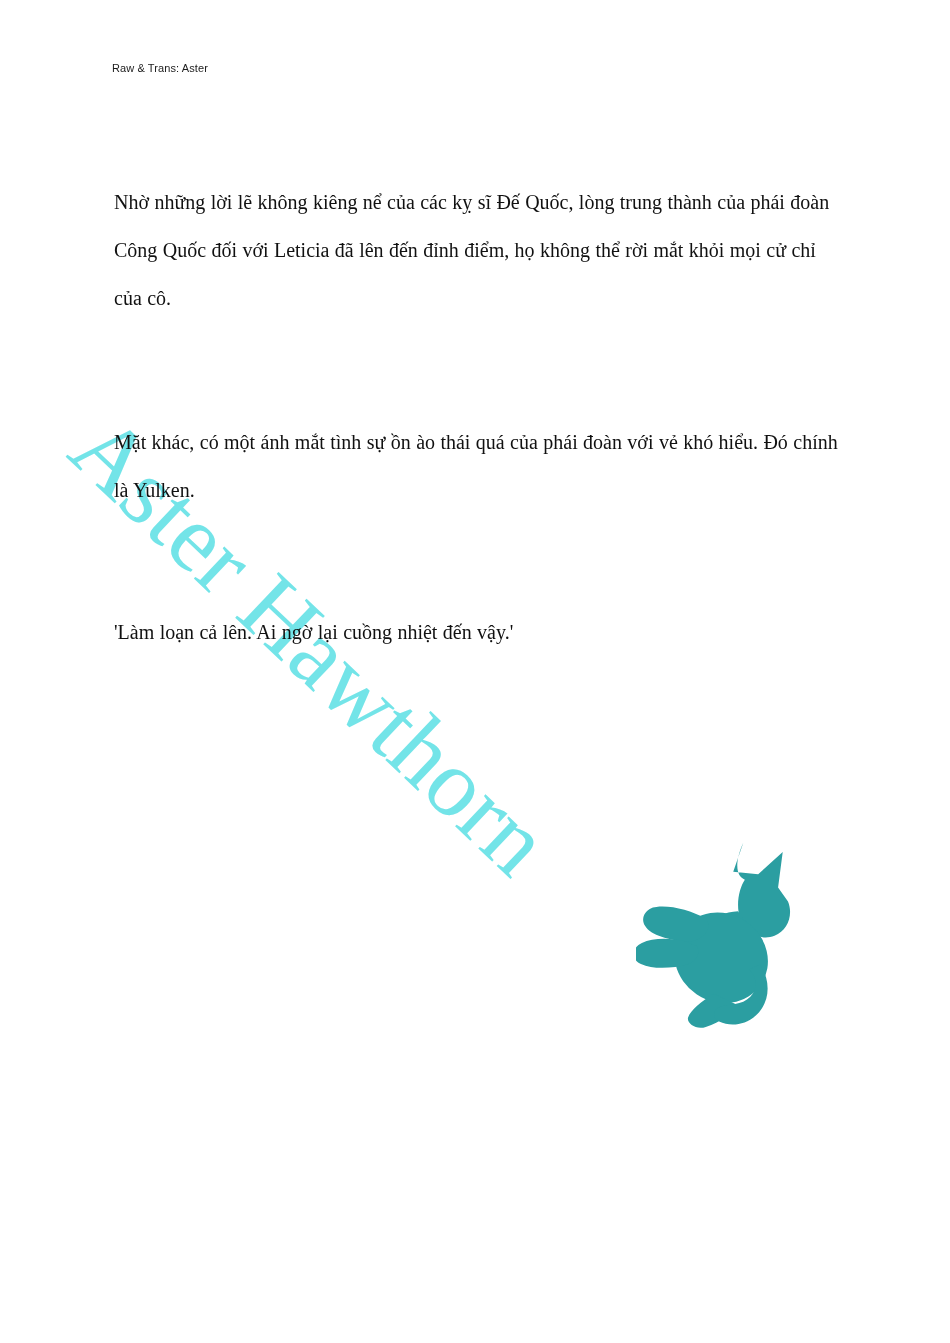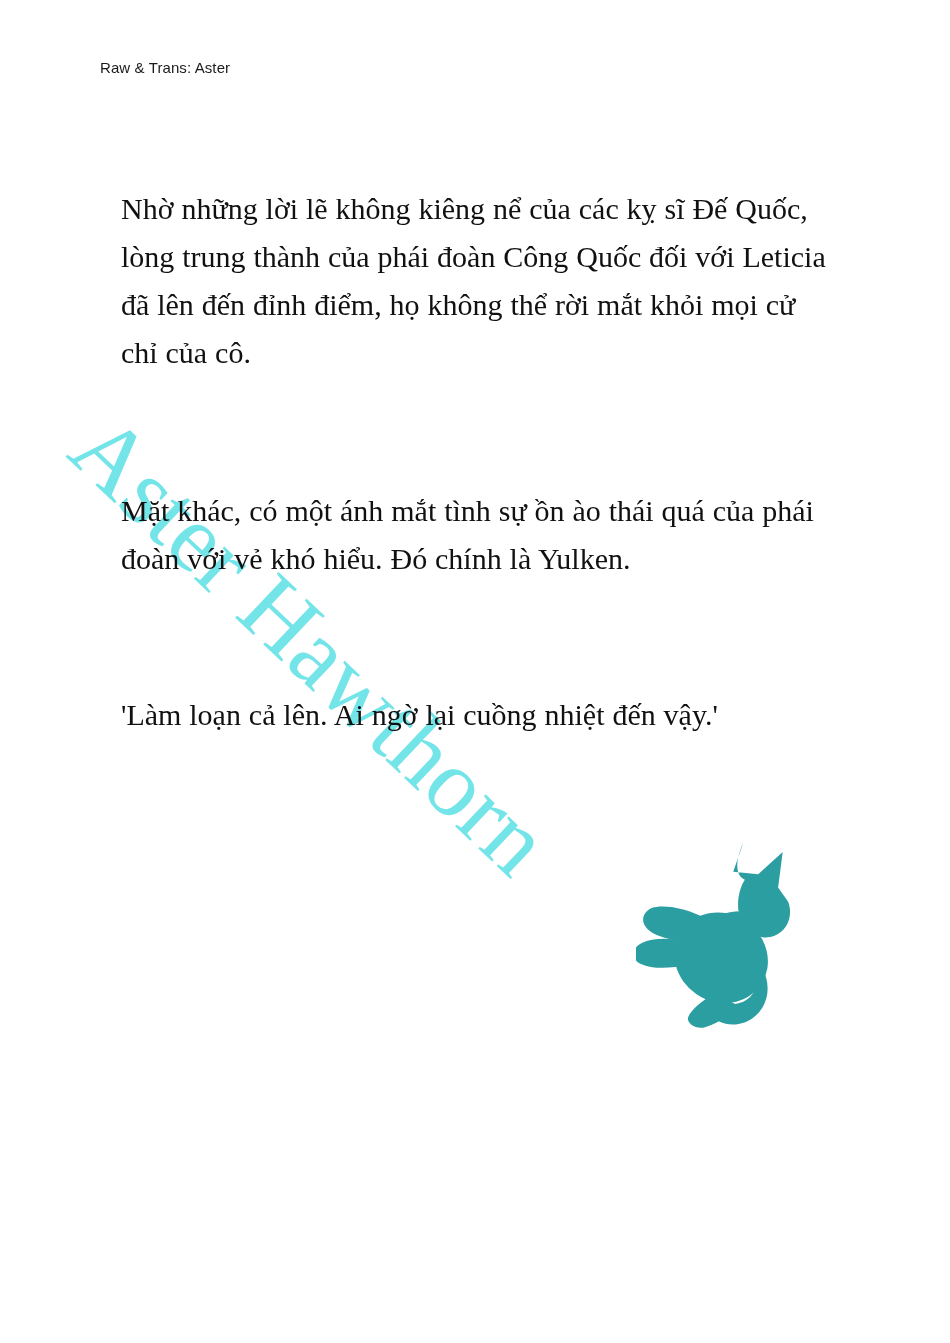--- a/index.html
+++ b/index.html
@@ -13,24 +13,24 @@
     width: 950px;
     height: 1343px;
     background: #ffffff;
     overflow: hidden;
     font-family: "Liberation Serif", "DejaVu Serif", serif;
   }
 
   
   .page-header {
     position: absolute;
-    left: 100px;
+    left: 112px;
     top: 58px;
     font-family: "Liberation Sans", "DejaVu Sans", sans-serif;
-    font-size: 15px;
+    font-size: 11px;
     line-height: 20px;
     color: #1b1b1b;
     letter-spacing: 0.1px;
     white-space: nowrap;
   }
 
   
   .watermark-layer {
     position: absolute;
     left: 0;
@@ -71,24 +71,24 @@
   
   .content {
     position: absolute;
     left: 114px;
     top: 178px;
     width: 730px;
     z-index: 2;
   }
 
   .para {
-    font-size: 30px;
+    font-size: 20px;
     line-height: 48px;
     color: #111111;
-    margin: 7px;
+    margin: 0;
     text-align: left;
     word-spacing: 0.4px;
   }
 
   .gap-1 { height: 96px; }
   .gap-2 { height: 94px; }
   .gap-3 { height: 95px; }
   .gap-4 { height: 94px; }
   .gap-5 { height: 94px; }
 </style>

